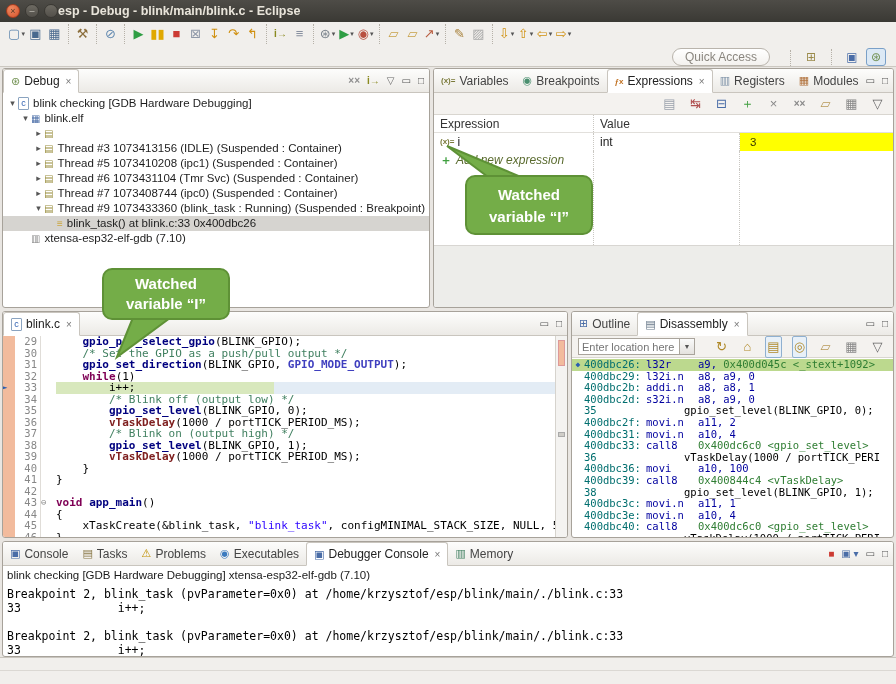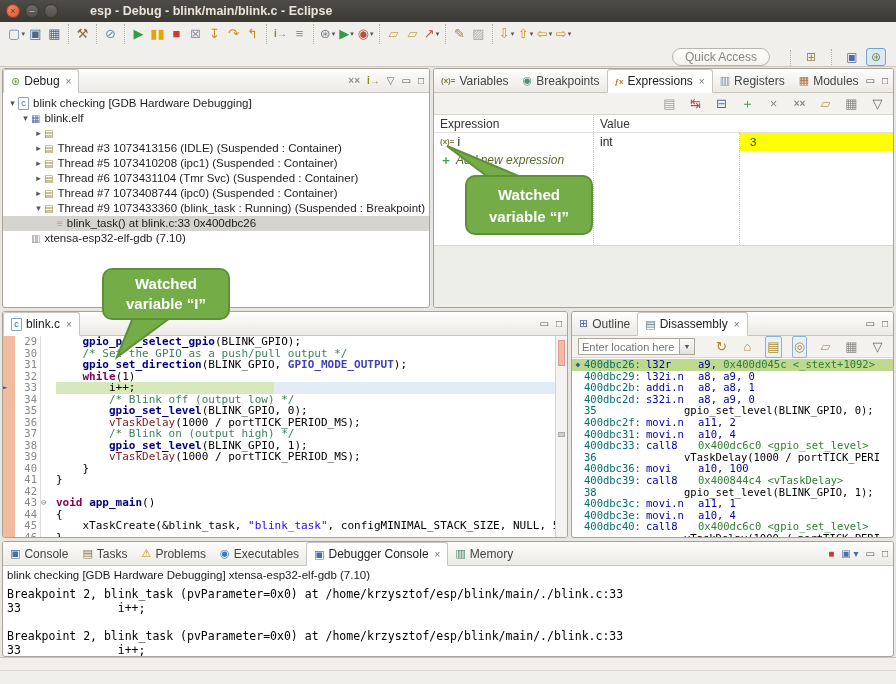--- a/index.html
+++ b/index.html
@@ -5,21 +5,21 @@
   *{box-sizing:border-box;margin:0;padding:0}
   html,body{width:896px;height:684px;overflow:hidden}
   body{position:relative;background:#e9e6e2;font-family:"Liberation Sans","DejaVu Sans",sans-serif;font-size:12px;color:#222}
 
   
   .titlebar{position:absolute;left:0;top:0;width:896px;height:22px;background:linear-gradient(#4e4c47,#3a3934);display:flex;align-items:center;color:#e8e4da}
   .wbtns{display:flex;gap:5px;margin-left:6px}
   .wbtn{width:14px;height:14px;border-radius:50%;font-size:9px;line-height:13px;text-align:center;color:#5a3a28}
   .wbtn.close{background:radial-gradient(circle at 35% 30%,#f08a60,#d6542e);border:1px solid #a83c1e}
   .wbtn.minmax{background:linear-gradient(#6d6a62,#53504a);border:1px solid #3a3833;color:#c9c5bc}
-  .wtitle{margin-left:32px;font-weight:bold;font-size:12.5px}
+  .wtitle{font-weight:bold;font-size:12.5px}
 
   
   .toolbar{position:absolute;left:0;top:22px;width:896px;height:24px;background:#f1efec;display:flex;align-items:center;padding-left:3px}
   .tgroup{display:flex;align-items:center;height:20px;padding:0 4px;border-left:1px dotted #b6b1a8}
   .tgroup:first-child{border-left:none}
   .tbtn{min-width:19px;height:20px;display:flex;align-items:center;justify-content:center;font-size:13px;line-height:20px}
   .tbtn .dd{font-size:7px;color:#555;margin-left:1px}
   .strip{position:absolute;left:0;top:46px;width:896px;height:21px;background:#f1efec;border-bottom:1px solid #ccc8c1;display:flex;align-items:flex-end;justify-content:flex-end}
   .qa{border:1px solid #b9b4ac;border-radius:10px;background:linear-gradient(#fff,#f3f1ee);color:#8a867f;font-size:12px;padding:1px 12px;margin-right:12px}
   .psep{border-left:1px dotted #b6b1a8;height:16px;margin:0 8px}
@@ -64,21 +64,21 @@
   
   .edbody{flex:1;display:flex;overflow:hidden;font-family:"DejaVu Sans Mono",monospace;font-size:11px}
   .edmargin{width:12px;background:#f2bb9d;flex:none;position:relative}
   .ednums{width:26px;flex:none;color:#878787;text-align:right;padding-right:3px;background:#fff;border-right:1px solid #e0ddd8;font-size:10.5px}
   .edfold{width:9px;flex:none;color:#888;font-size:9px;background:#fff}
   .edcode{flex:1;overflow:hidden;padding-left:6px;position:relative}
   .edline,.ednum,.efold{height:11.5px;line-height:11.5px;white-space:pre}
   .edline.cur{background:linear-gradient(to right,#d8e8bd 0 218px,#e3ecf5 218px)}
   .ip{position:absolute;left:-1px;color:#2a5db0;font-size:9px}
   .tok-p{color:#000}.tok-k{color:#7f0055;font-weight:bold}.tok-c{color:#3f7f5f}
-  .tok-f{color:#00007f;font-weight:bold}.tok-v{color:#7f2020;font-weight:normal}
+  .tok-f{color:#00007f;font-weight:bold}.tok-v{color:#7f2020;font-weight:bold}
   .tok-m{color:#3f3fbf;font-weight:bold}.tok-s{color:#2a00ff}
   .edruler{width:12px;flex:none;background:#f4f3f1;border-left:1px solid #d6d3cd;position:relative}
   .mark1{position:absolute;right:2px;top:4px;width:7px;height:26px;background:#f2bb9d;border:1px solid #d99}
   .mark2{position:absolute;right:2px;top:96px;width:7px;height:5px;background:#cfcdc8;border:1px solid #aaa}
 
   
   .disbody{flex:1;overflow:hidden;font-family:"DejaVu Sans Mono",monospace;font-size:10.5px;padding-top:1px}
   .drow{height:11.6px;line-height:11.6px;white-space:pre;display:flex}
   .drow.cur{background:#bcd98e}
   .dmark{width:12px;flex:none;color:#2a5db0;font-size:8px;text-align:center}

